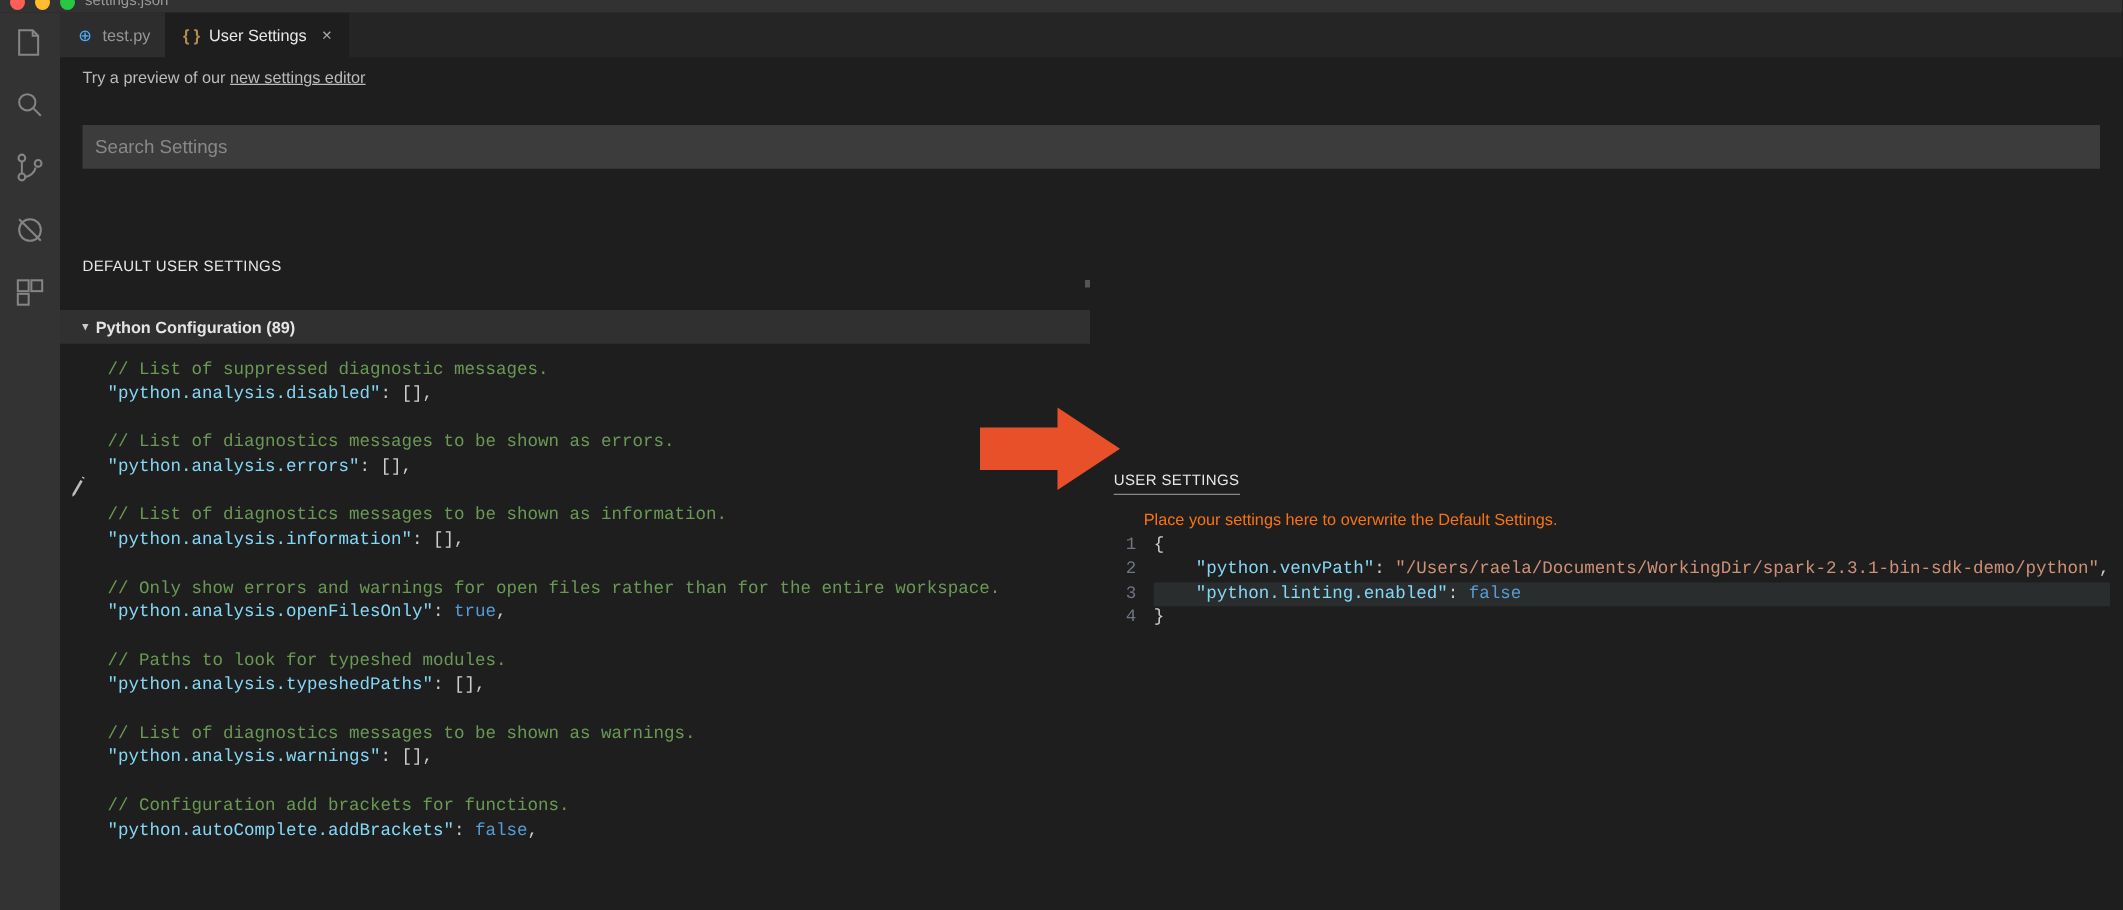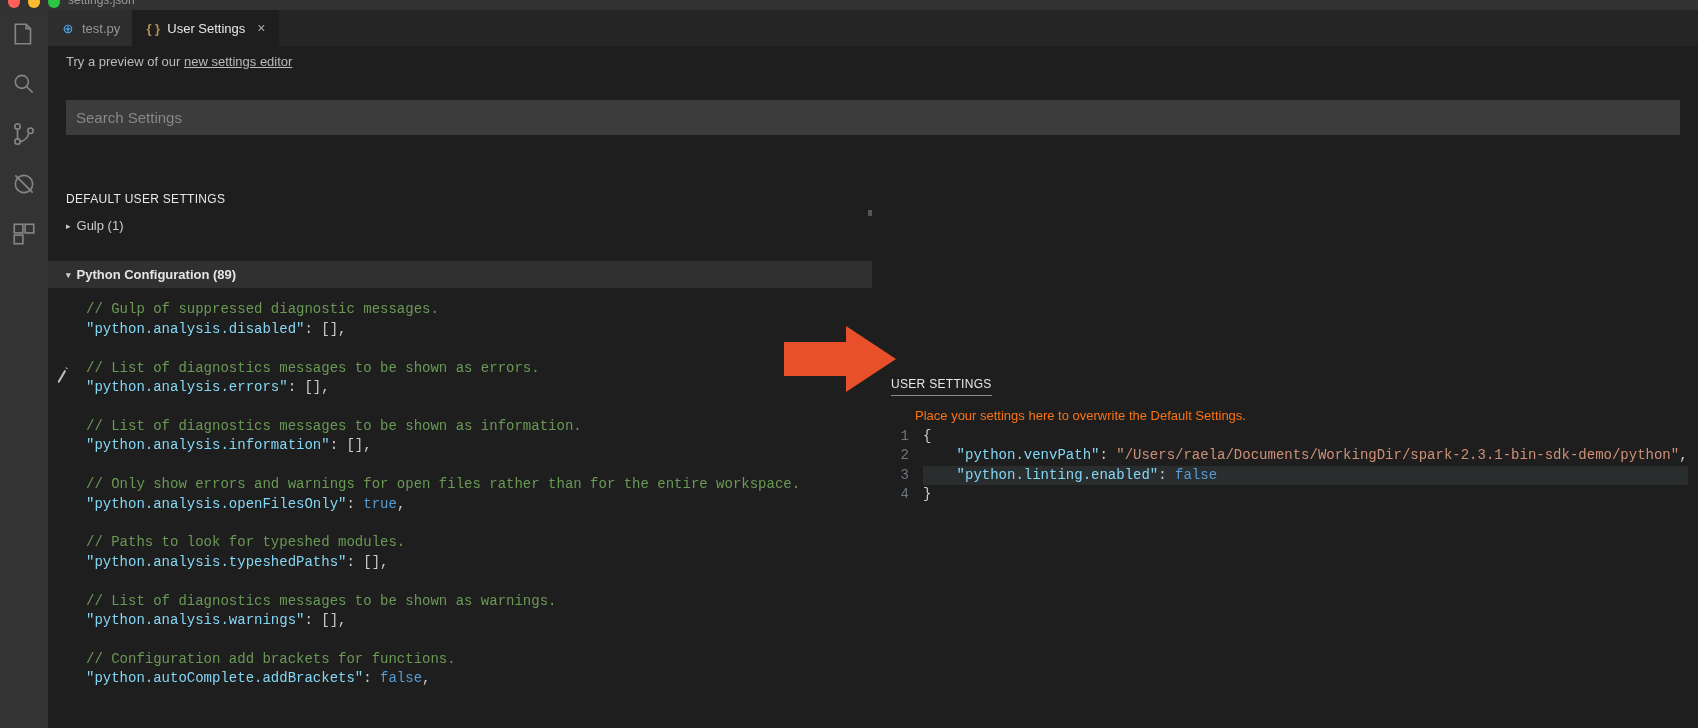--- a/index.html
+++ b/index.html
@@ -308,28 +308,25 @@
         <div class="arrow-annot">
           <svg width="120" height="78" viewBox="0 0 120 78">
             <polygon points="0,22 62,22 62,6 112,39 62,72 62,56 0,56" fill="#e8502a"></polygon>
           </svg>
         </div>
 
         <div class="pane pane-left">
           <div class="pane-header">DEFAULT USER SETTINGS</div>
           <div class="minimap-marker"></div>
           <div class="tree">
-            <div class="tree-item collapsed">
-              <span>Gulp (1)</span>
-            </div>
             <div style="height:22px;"></div>
             <div class="tree-item expanded section">
               <span>Python Configuration (89)</span>
             </div>
-            <div class="code-block" id="default-code"><span class="comment">// Gulp of suppressed diagnostic messages.</span>
+            <div class="code-block" id="default-code"><span class="comment">// List of suppressed diagnostic messages.</span>
 <span class="key">"python.analysis.disabled"</span><span class="colon">: </span><span class="val-arr">[]</span><span class="punct">,</span>
 
 <span class="comment">// List of diagnostics messages to be shown as errors.</span>
 <span class="key">"python.analysis.errors"</span><span class="colon">: </span><span class="val-arr">[]</span><span class="punct">,</span>
 
 <span class="comment">// List of diagnostics messages to be shown as information.</span>
 <span class="key">"python.analysis.information"</span><span class="colon">: </span><span class="val-arr">[]</span><span class="punct">,</span>
 
 <span class="comment">// Only show errors and warnings for open files rather than for the entire workspace.</span>
 <span class="key">"python.analysis.openFilesOnly"</span><span class="colon">: </span><span class="val-true">true</span><span class="punct">,</span>

